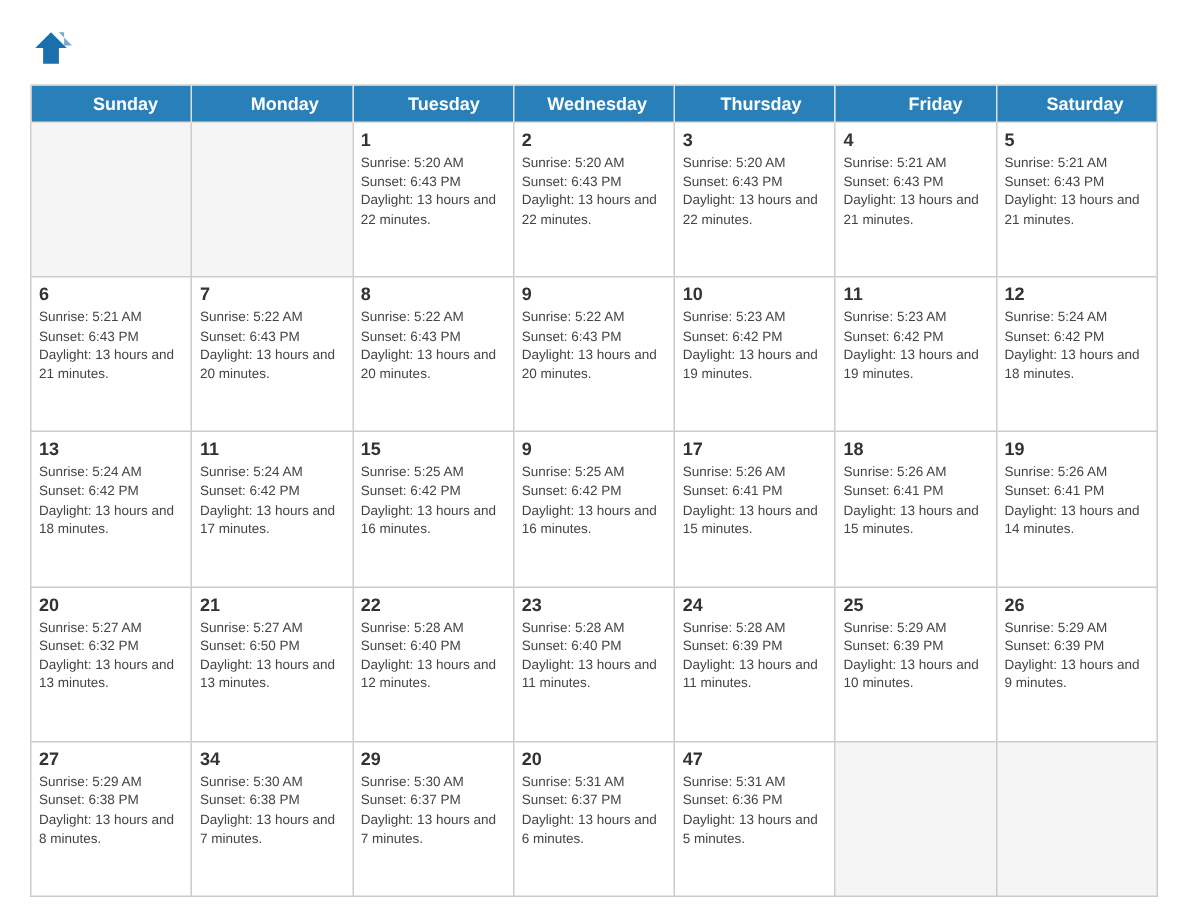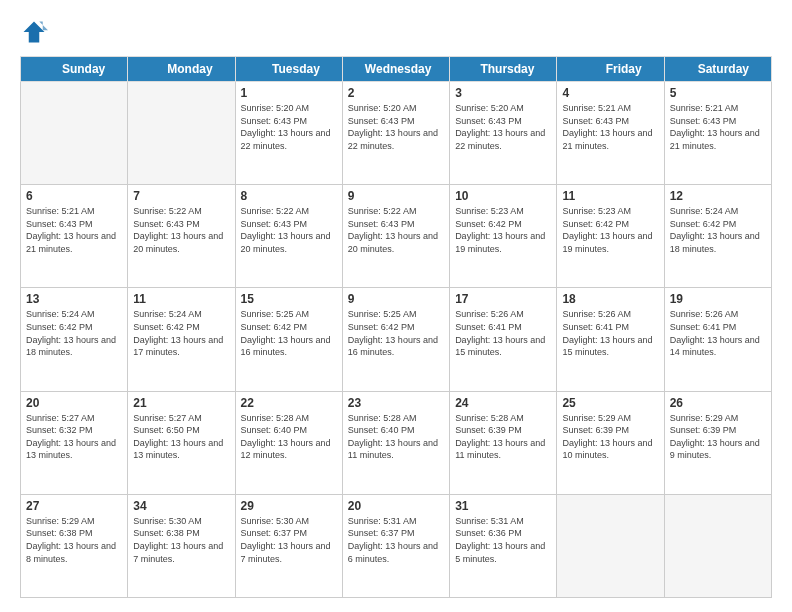--- a/index.html
+++ b/index.html
@@ -319,21 +319,21 @@
 Sunset: 6:37 PM
 Daylight: 13 hours and 7 minutes.</div>
           </td>
           <td>
             <span class="day-num">20</span>
             <div class="day-info">Sunrise: 5:31 AM
 Sunset: 6:37 PM
 Daylight: 13 hours and 6 minutes.</div>
           </td>
           <td>
-            <span class="day-num">31</span>
+            <span class="day-num">47</span>
             <div class="day-info">Sunrise: 5:31 AM
 Sunset: 6:36 PM
 Daylight: 13 hours and 5 minutes.</div>
           </td>
           <td class="empty"></td>
           <td class="empty"></td>
         </tr>
       </tbody>
   </table>
 </div>

